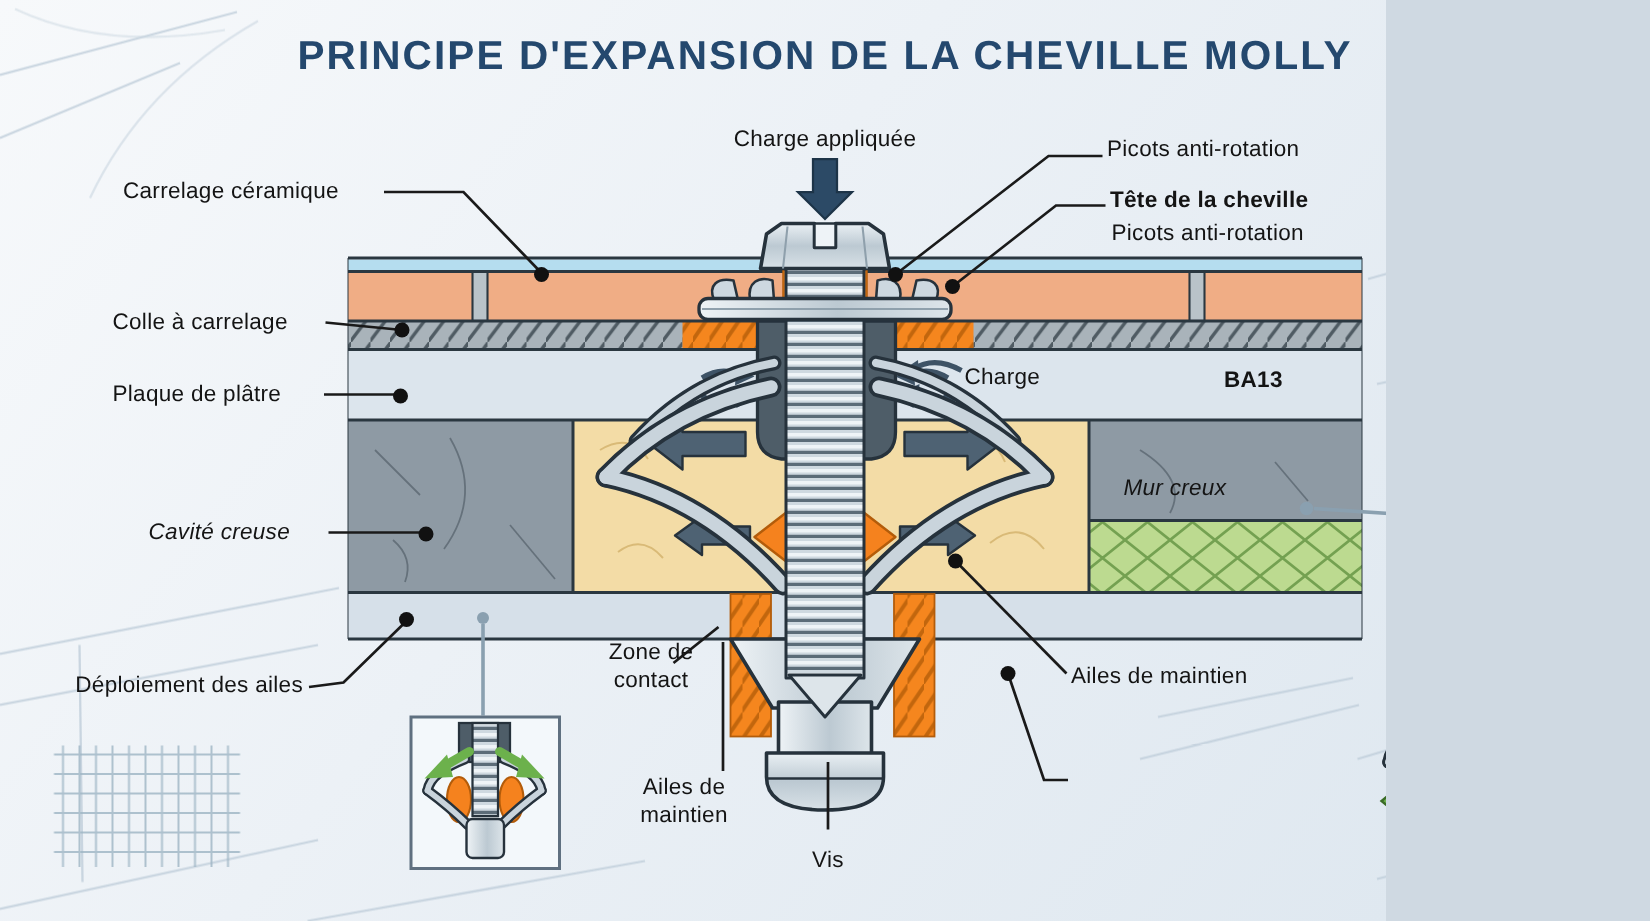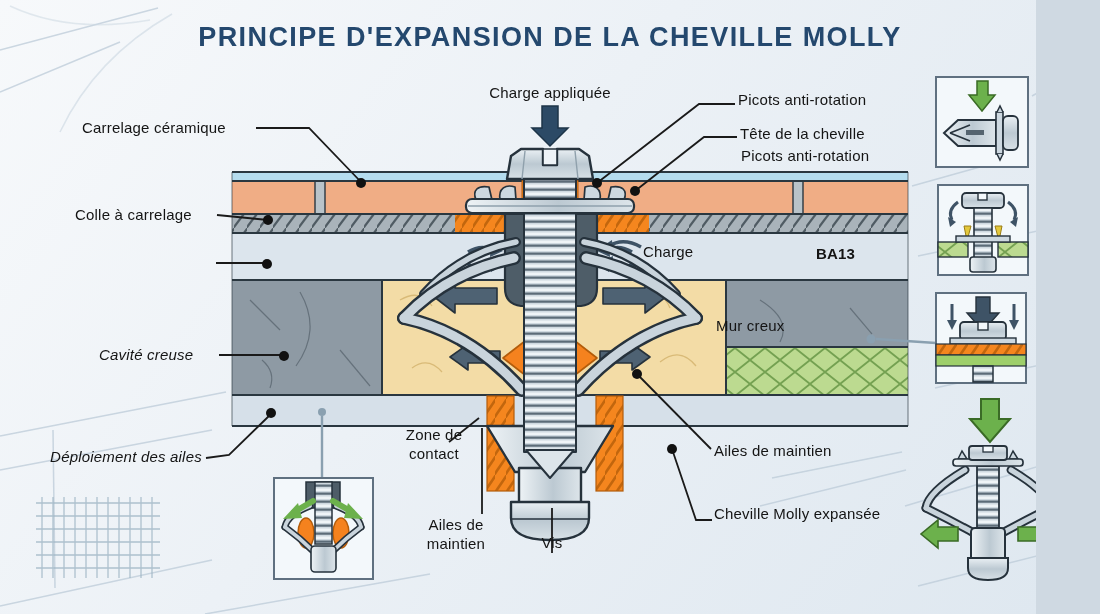--- a/index.html
+++ b/index.html
@@ -1,29 +1,29 @@
 <!DOCTYPE html>
 <html><head>
 <meta charset="utf-8">
 <style>
   html,body{margin:0;padding:0;background:#cfd9e2;}
   #stage{
-    position:relative;width:1036px;height:614px;overflow:hidden;
+    position:relative;width:924px;height:614px;overflow:hidden;
     background:linear-gradient(128deg,#f7f9fb 0%,#ecf1f6 45%,#dfe8f0 100%);
     font-family:"Liberation Sans",sans-serif;
   }
   #gfx{position:absolute;left:0;top:0;}
   .label{
     position:absolute;font-size:15px;line-height:1.24;color:#141414;
     white-space:nowrap;letter-spacing:.2px;
   }
   .wrap{white-space:normal;}
-  .bold{font-weight:normal;}
+  .bold{font-weight:bold;}
   .center{text-align:center;}
-  .right{text-align:center;font-style:italic;}
+  .right{text-align:right;}
   #title{
     position:absolute;left:0;top:22px;width:1100px;text-align:center;
     font-size:27px;font-weight:bold;color:#24486e;letter-spacing:1.4px;
   }
 </style>
 </head>
 <body>
 
 <div id="stage">
 
@@ -365,40 +365,40 @@
   </svg>
 
   <div id="title">PRINCIPE D'EXPANSION DE LA CHEVILLE MOLLY</div>
 
   <div class="label center" style="left:460px;top:84px;width:180px;">Charge appliquée</div>
 
   <div class="label" style="left:75px;top:206px;">Colle à carrelage</div>
 
   <div class="label" style="left:82px;top:119px;">Carrelage céramique</div>
 
+  <div class="label" style="left:75px;top:254px;">Plaque de plâtre</div>
 
   <div class="label" style="left:99px;top:346px;font-style:italic;">Cavité creuse</div>
 
   <div class="label wrap right" style="left:50px;top:448px;width:152px;">Déploiement des ailes</div>
 
   <div class="label" style="left:738px;top:91px;">Picots anti-rotation</div>
 
   <div class="label bold" style="left:740px;top:125px;">Tête de la cheville</div>
 
   <div class="label" style="left:741px;top:147px;">Picots anti-rotation</div>
 
   <div class="label" style="left:643px;top:243px;">Charge</div>
 
   <div class="label" style="left:816px;top:245px;font-weight:bold;">BA13</div>
 
-  <div class="label" style="left:716px;top:317px;">Mur creux</div>
+  <div class="label" style="left:749px;top:317px;font-style:italic;">Mur creux</div>
 
   <div class="label wrap center" style="left:392px;top:426px;width:84px;">Zone de contact</div>
 
   <div class="label wrap center" style="left:404px;top:516px;width:104px;">Ailes de maintien</div>
 
-  <div class="label center" style="left:512px;top:534px;width:80px;">Vis</div>
+  <div class="label center" style="left:512px;top:565px;width:80px;">Vis</div>
 
   <div class="label" style="left:714px;top:442px;">Ailes de maintien</div>
 
-  <div class="label" style="left:714px;top:505px;">Cheville Molly expansée</div>
 
 </div>
 
 </body></html>

